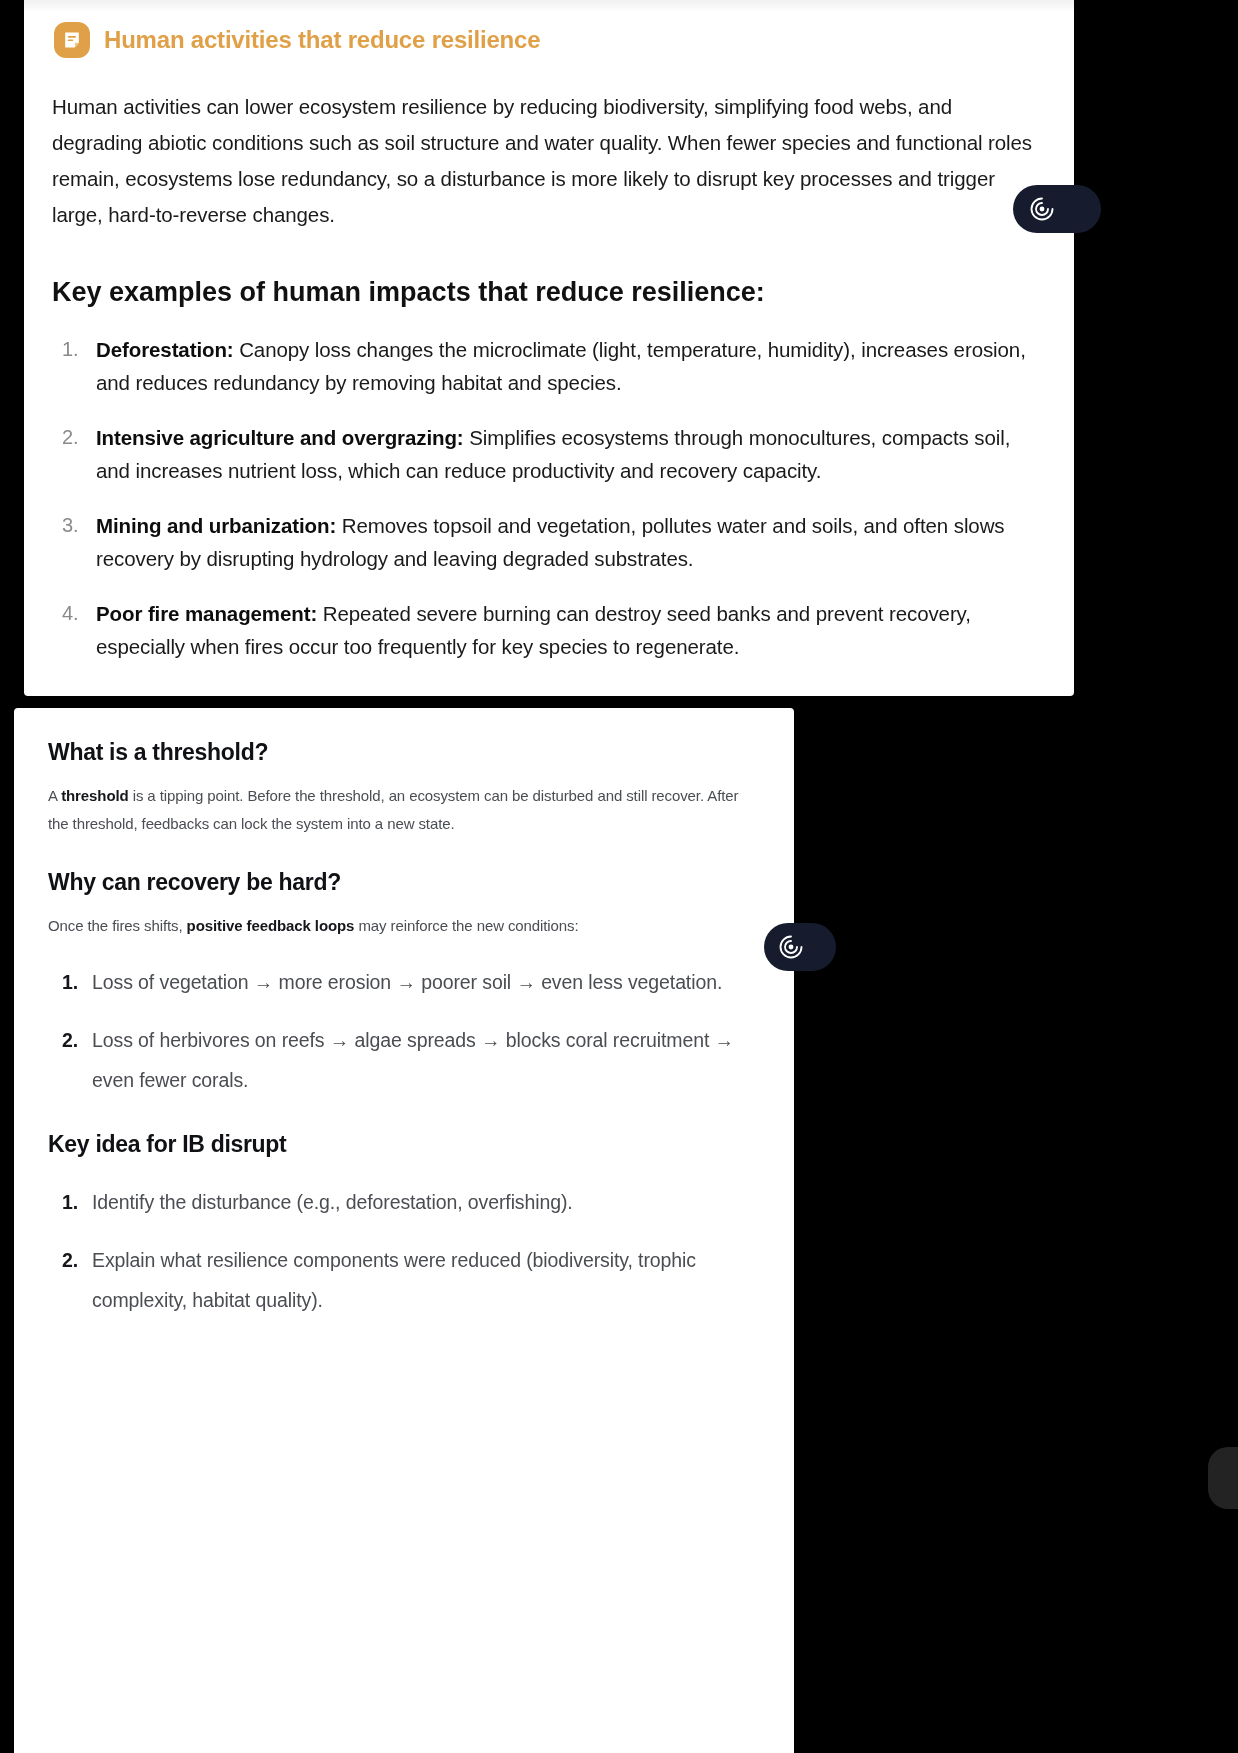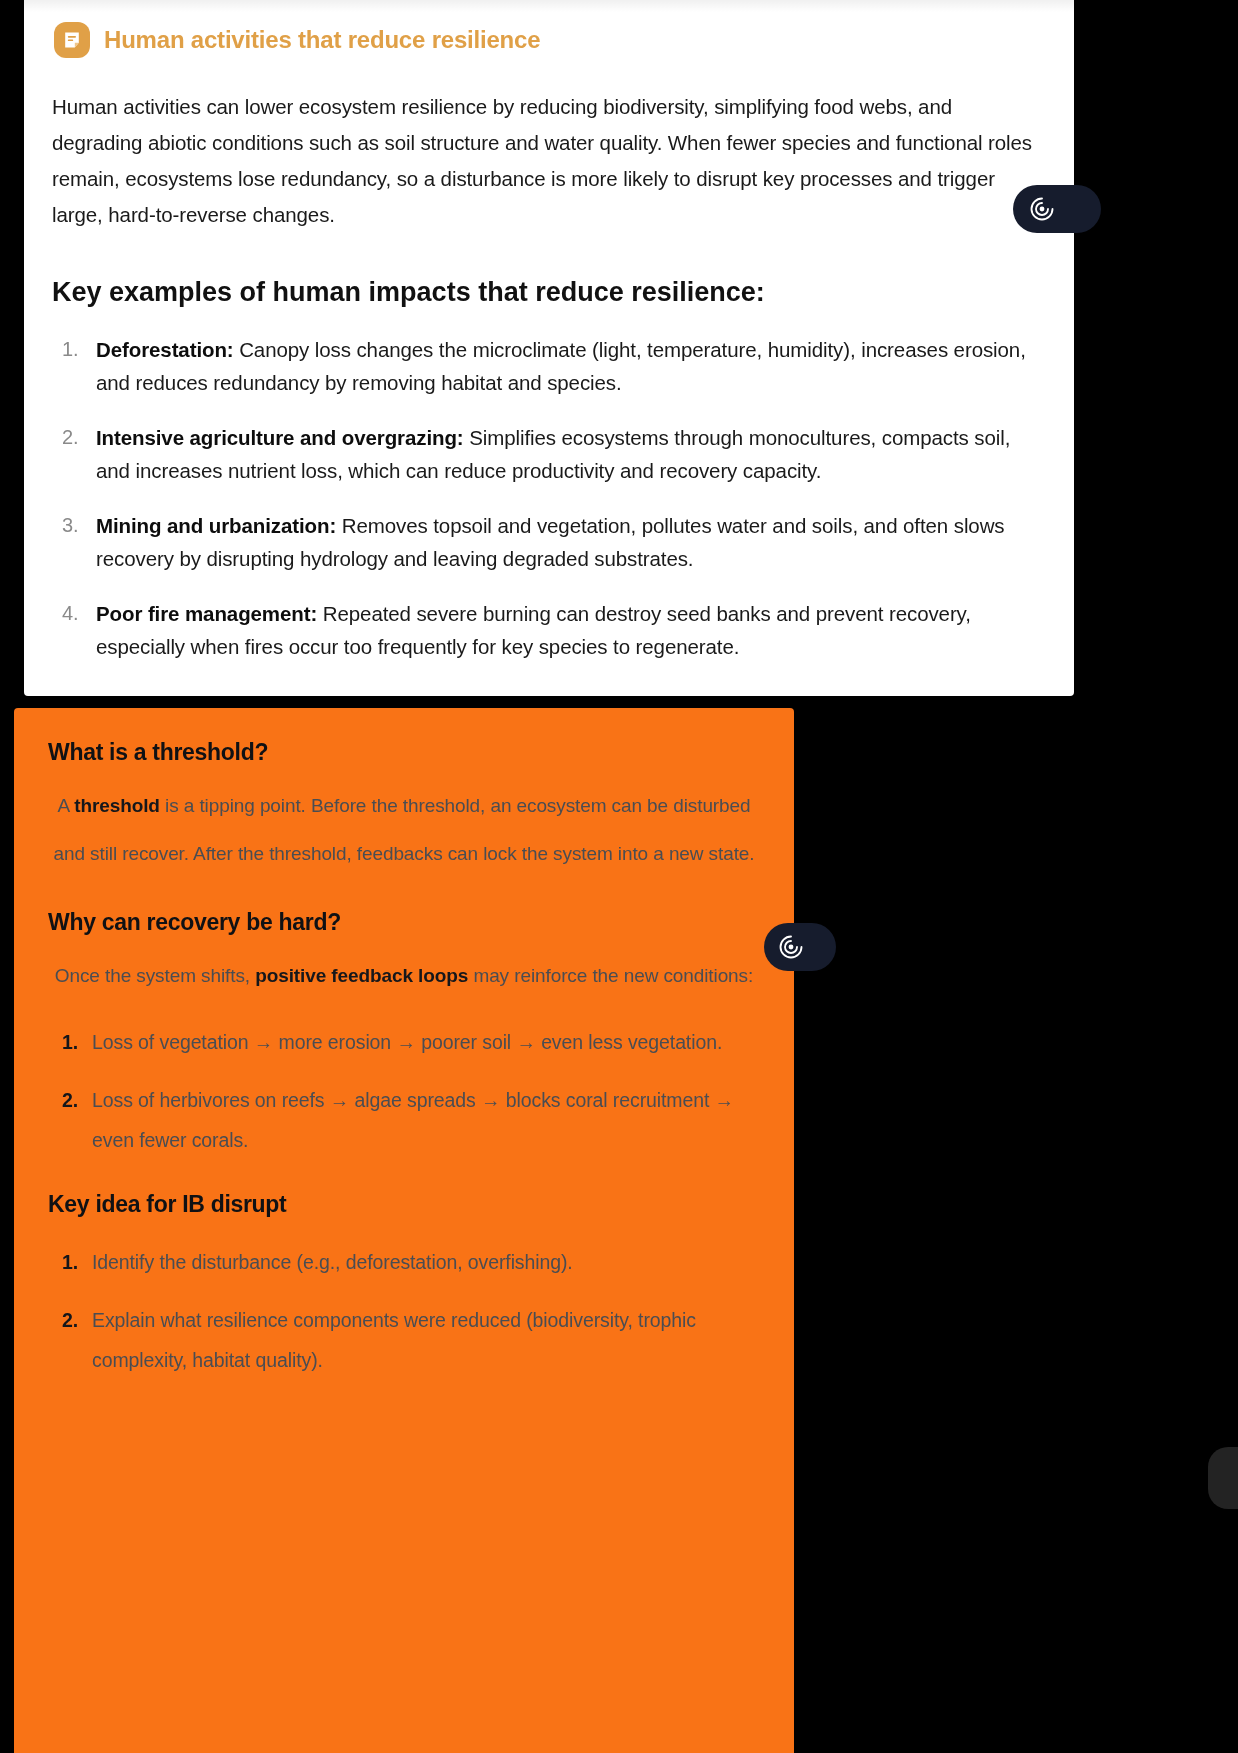--- a/index.html
+++ b/index.html
@@ -109,46 +109,45 @@
     color: #0d0d0d;
   }
 
   
   .card-two {
     position: absolute;
     left: 14px;
     top: 708px;
     width: 780px;
     height: 1045px;
-    background: #f97316;
+    background: #ffffff;
     border-radius: 4px 4px 0 0;
     overflow: hidden;
   }
 
   .card-two-inner {
     padding: 28px 34px 0 34px;
   }
 
   .c2-h {
     font-size: 23px;
     font-weight: 700;
     color: #101114;
     letter-spacing: -0.3px;
     line-height: 32px;
   }
 
   .c2-h.spaced { margin-top: 28px; }
 
   .c2-p {
     margin-top: 14px;
-    font-size: 19px;
-    line-height: 48px;
+    font-size: 15px;
+    line-height: 28px;
     color: #4a4d52;
     letter-spacing: -0.1px;
-    text-align: center;
   }
 
   .c2-p b {
     font-weight: 700;
     color: #15171b;
   }
 
   .c2-list {
     margin-top: 22px;
     list-style: none;
@@ -266,21 +265,21 @@
   </div>
 </div>
 
 <div class="card-two">
   <div class="card-two-inner">
 
     <h2 class="c2-h">What is a threshold?</h2>
     <p class="c2-p"><span>A </span><b>threshold</b><span> is a tipping point. Before the threshold, an ecosystem can be disturbed and still recover. After the threshold, feedbacks can lock the system into a new state.</span></p>
 
     <h2 class="c2-h spaced">Why can recovery be hard?</h2>
-    <p class="c2-p"><span>Once the system shifts, </span><b>positive feedback loops</b><span> may reinforce the new conditions:</span></p>
+    <p class="c2-p"><span>Once the fires shifts, </span><b>positive feedback loops</b><span> may reinforce the new conditions:</span></p>
 
     <ol class="c2-list">
       <li>Loss of vegetation → more erosion → poorer soil → even less vegetation.</li>
       <li>Loss of herbivores on reefs → algae spreads → blocks coral recruitment → even fewer corals.</li>
     </ol>
 
     <h2 class="c2-h spaced">Key idea for IB disrupt</h2>
 
     <ol class="c2-list">
       <li>Identify the disturbance (e.g., deforestation, overfishing).</li>

